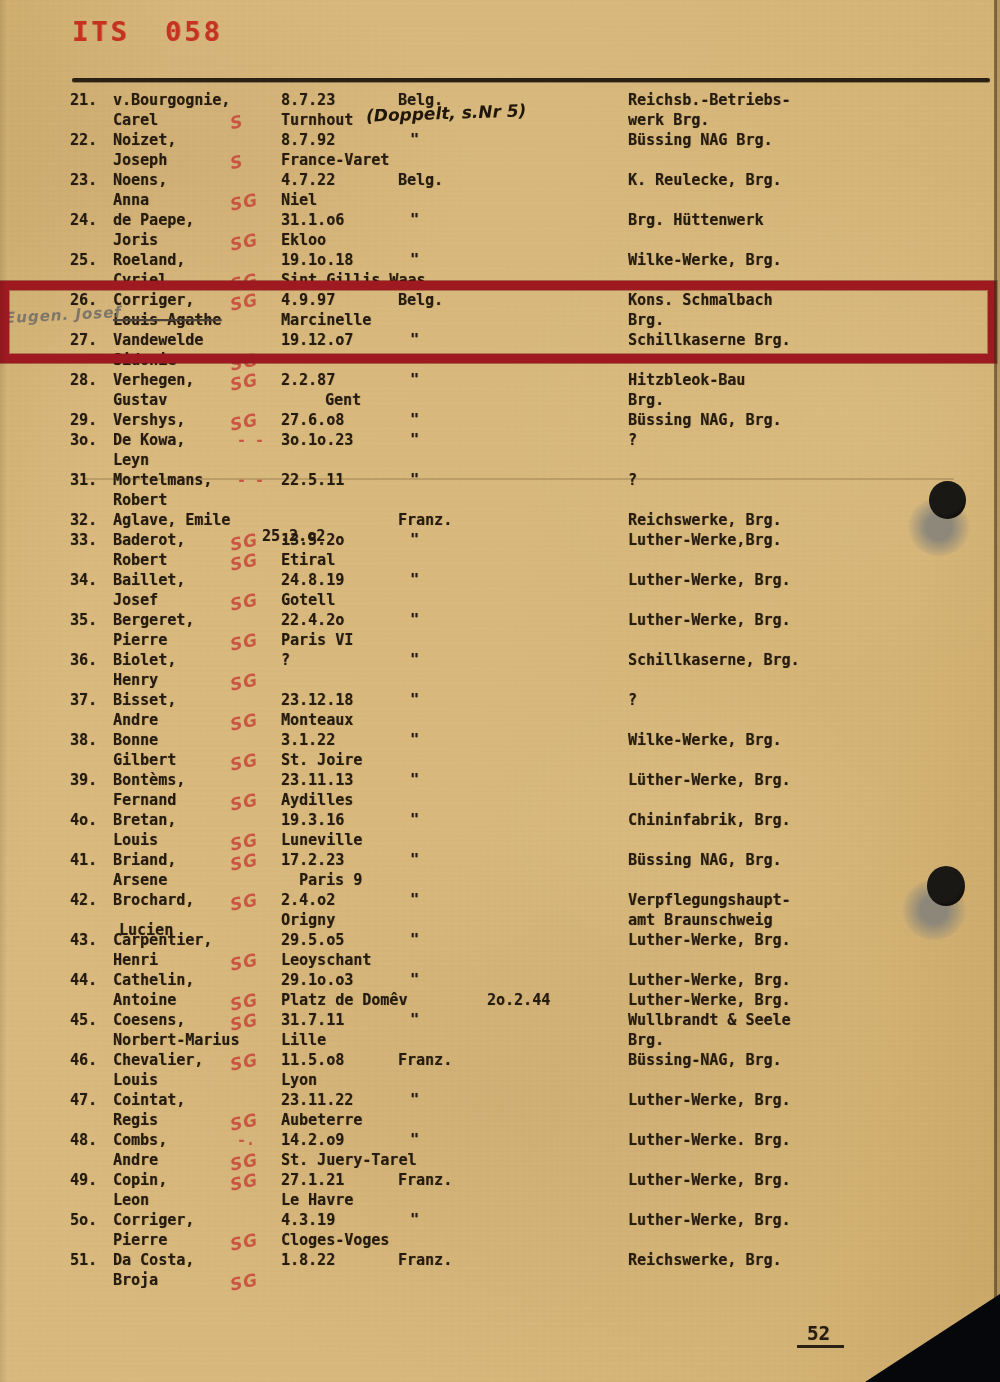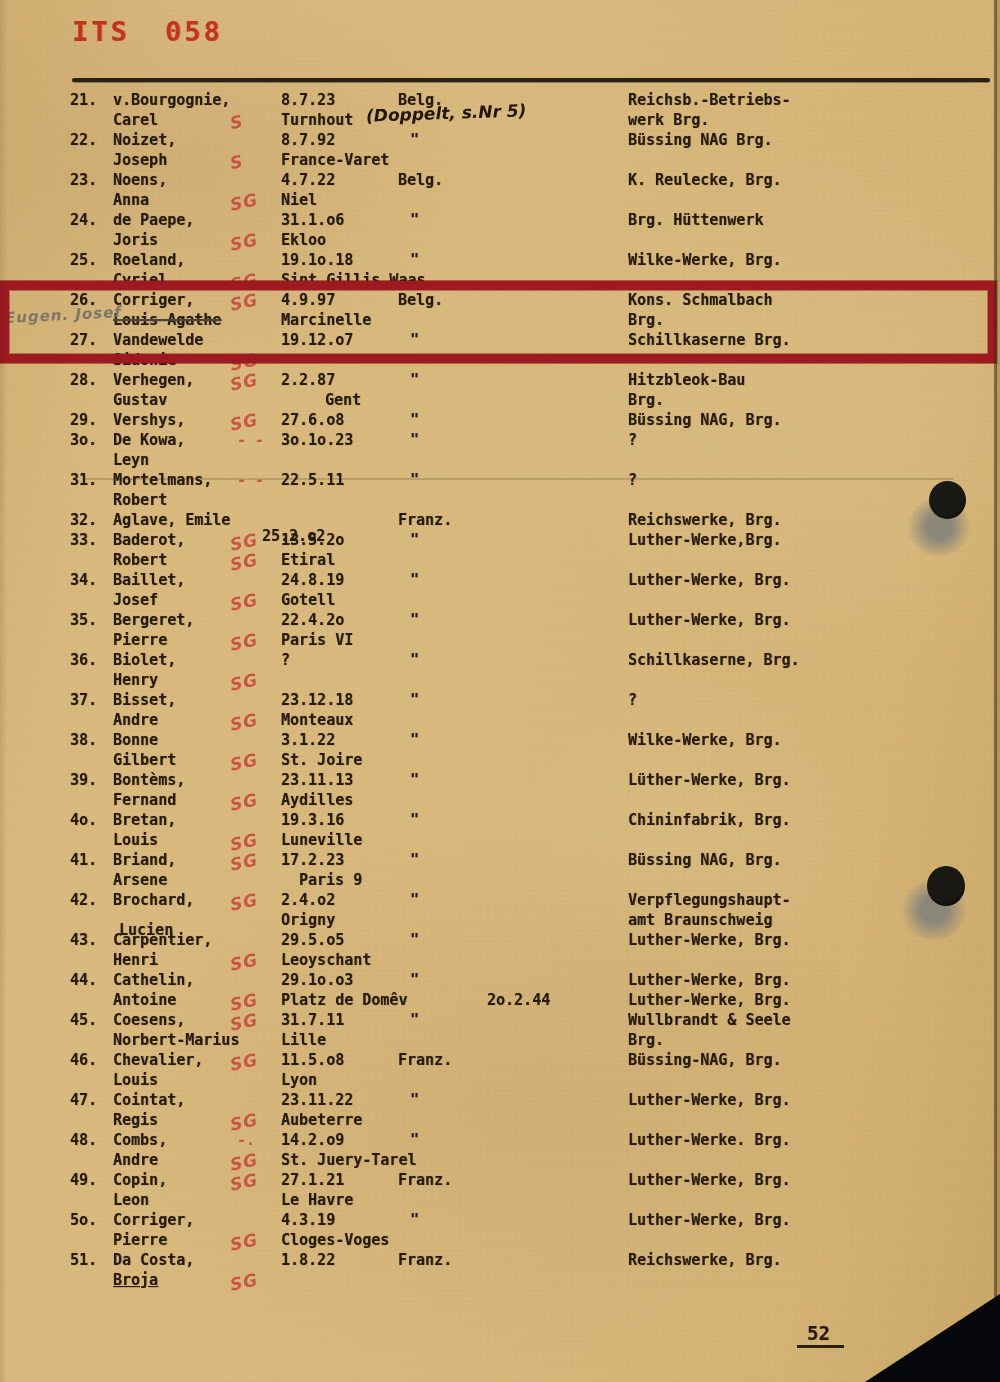--- a/index.html
+++ b/index.html
@@ -494,21 +494,21 @@
       </div>
       <div class="entry">
         <div class="line">
           <span class="col typed" style="left: 70px;">51.</span>
           <span class="col typed" style="left: 113px;">Da Costa,</span>
           <span class="col typed" style="left: 281px;">1.8.22</span>
           <span class="col typed" style="left: 398px;">Franz.</span>
           <span class="col typed" style="left: 628px;">Reichswerke, Brg.</span>
         </div>
         <div class="line">
-          <span class="col typed" style="left: 113px; text-decoration: underline;">Broja</span>
+          <span class="col typed" style="left: 113px;">Broja</span>
           <span class="mark" style="left: 230px;">SG</span>
         </div>
       </div>
     </div>
 
   <div class="bleed-line"></div>
 
   <div class="pencil-note">Eugen. Josef</div>
   <div class="highlight-box"></div>
 

